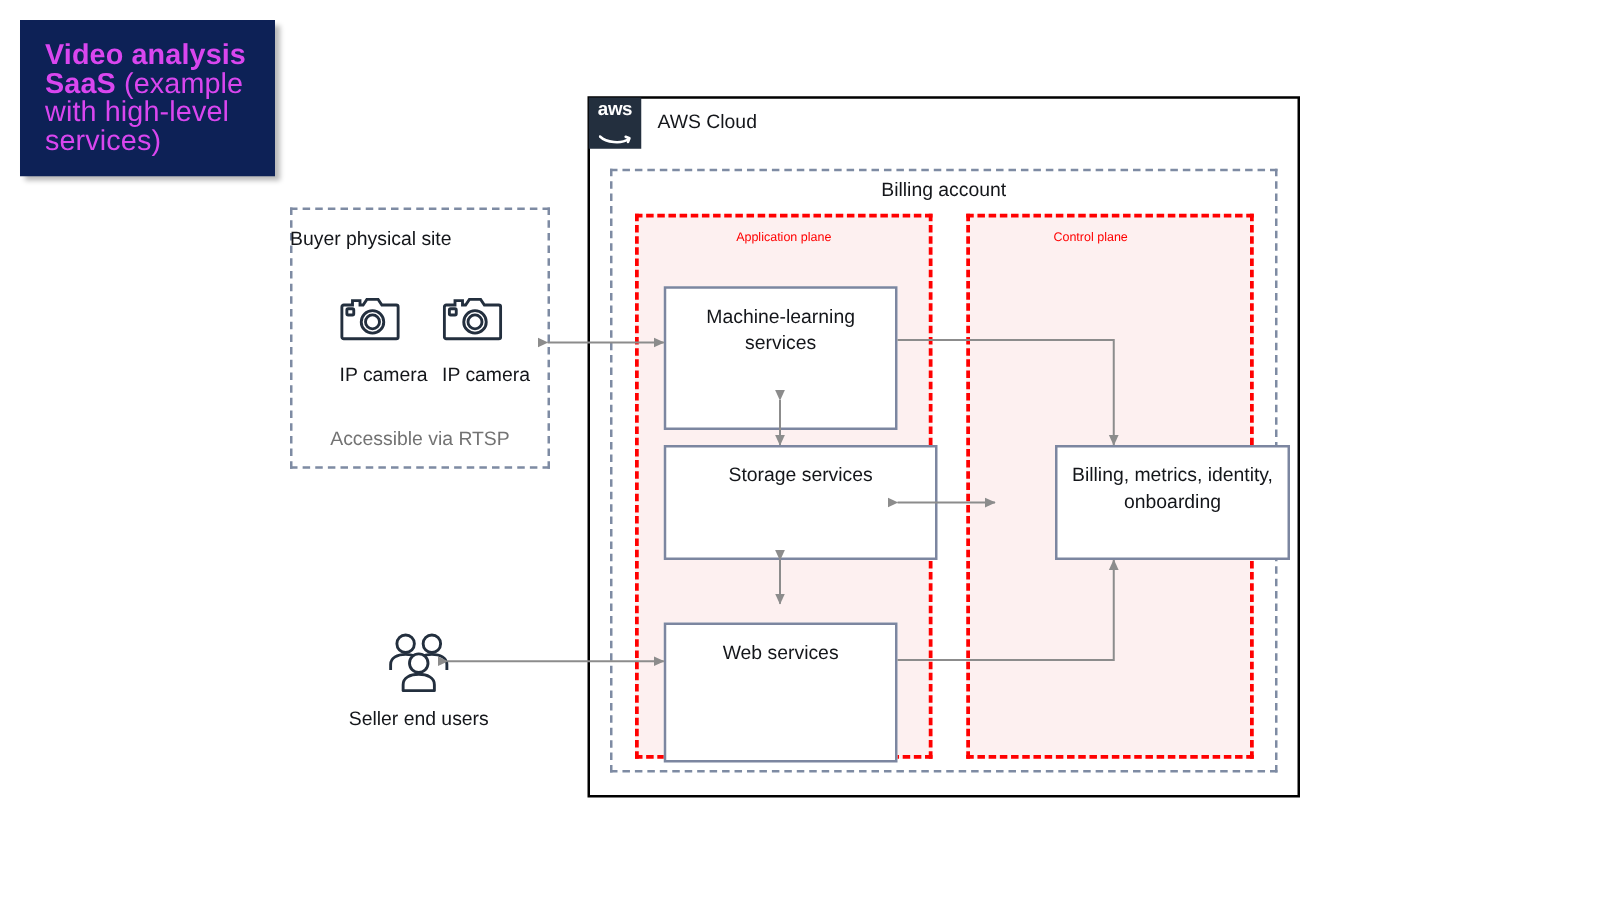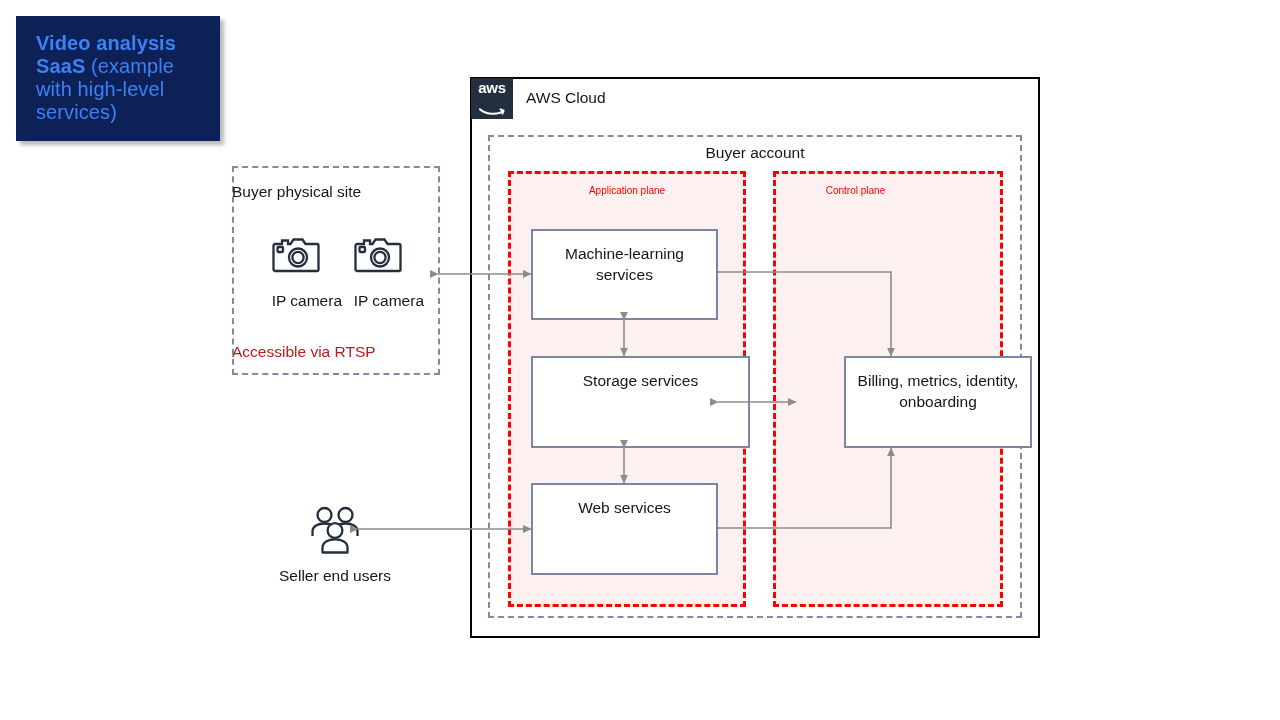--- a/index.html
+++ b/index.html
@@ -25,22 +25,22 @@
     left: 16px;
     top: 16px;
     width: 204px;
     height: 125px;
     background: #0d2156;
     box-shadow: 4px 4px 4px rgba(0,0,0,0.28);
     box-sizing: border-box;
     padding: 16px 14px 10px 20px;
   }
   #title-card .t {
-    color: #3b82f6;
-    font-size: 20px;
+    color: #d946ef;
+    font-size: 23px;
     line-height: 23px;
     letter-spacing: .1px;
   }
   #title-card .t .b { font-weight: bold; }
 
   
   #buyer-site {
     left: 232px;
     top: 166px;
     width: 208px;
@@ -50,23 +50,23 @@
     background: transparent;
   }
   .site-title {
     left: 232px; top: 183px; width: 208px;
     text-align: left;
     font-size: 15.5px;
     color: #14161a;
   }
   .site-footer {
     left: 232px; top: 343px; width: 208px;
-    text-align: left;
-    font-size: 15.5px;
-    color: #b91c1c;
+    text-align: center;
+    font-size: 15.5px;
+    color: #737373;
   }
   .cam-label {
     top: 292px;
     font-size: 15.5px;
     color: #14161a;
     text-align: right;
     width: 92px;
   }
   #cam-label-1 { left: 250px; }
   #cam-label-2 { left: 332px; }
@@ -139,42 +139,42 @@
     box-sizing: border-box;
   }
   #application-plane { left: 508px; top: 171px; width: 238px; height: 436px; }
   #control-plane     { left: 773px; top: 171px; width: 230px; height: 436px; }
   .plane-label {
     font-size: 10px;
     color: #ff0000;
     text-align: center;
   }
   #application-plane-label { left: 508px; top: 185px; width: 238px; }
-  #control-plane-label     { left: 735px; top: 185px; width: 241px; }
+  #control-plane-label     { left: 752px; top: 185px; width: 241px; }
 
   
   .svc-box {
     background: #ffffff;
     border: 2px solid #7c86a0;
     box-sizing: border-box;
   }
   .svc-text {
     position: absolute;
     left: 0; right: 0;
     top: 12px;
     text-align: center;
     font-size: 15.5px;
     line-height: 21px;
     color: #14161a;
     padding: 0 8px;
     box-sizing: border-box;
   }
-  #ml-services      { left: 531px; top: 229px; width: 187px; height: 91px; }
+  #ml-services      { left: 531px; top: 229px; width: 187px; height: 115px; }
   #storage-services { left: 531px; top: 356px; width: 219px; height: 92px; }
-  #web-services     { left: 531px; top: 483px; width: 187px; height: 92px; }
+  #web-services     { left: 531px; top: 498px; width: 187px; height: 112px; }
   #billing-services { left: 844px; top: 356px; width: 188px; height: 92px; }
 
   
   #wires {
     left: 0; top: 0;
     width: 1280px; height: 720px;
     pointer-events: none;
   }
 </style>
 </head>
@@ -232,21 +232,21 @@
   <div id="aws-logo" class="abs">
     <div class="aws-word">aws</div>
     <svg class="aws-smile" width="26" height="9" viewBox="0 0 26 9">
       <path d="M1 2.2 C6 7.2 18 8.4 24 4.2" fill="none" stroke="#ffffff" stroke-width="2" stroke-linecap="round"></path>
       <path d="M21.5 2.4 L24.6 3.6 L23.4 6.6" fill="none" stroke="#ffffff" stroke-width="2" stroke-linecap="round" stroke-linejoin="round"></path>
     </svg>
   </div>
   <div id="aws-cloud-label" class="abs">AWS Cloud</div>
 
   <div id="seller-account" class="abs"></div>
-  <div id="seller-account-label" class="abs">Buyer account</div>
+  <div id="seller-account-label" class="abs">Billing account</div>
 
   <div id="application-plane" class="abs plane"></div>
   <div id="application-plane-label" class="abs plane-label">Application plane</div>
 
   <div id="control-plane" class="abs plane"></div>
   <div id="control-plane-label" class="abs plane-label">Control plane</div>
 
   <div id="ml-services" class="abs svc-box">
     <div class="svc-text">Machine-learning services</div>
   </div>

